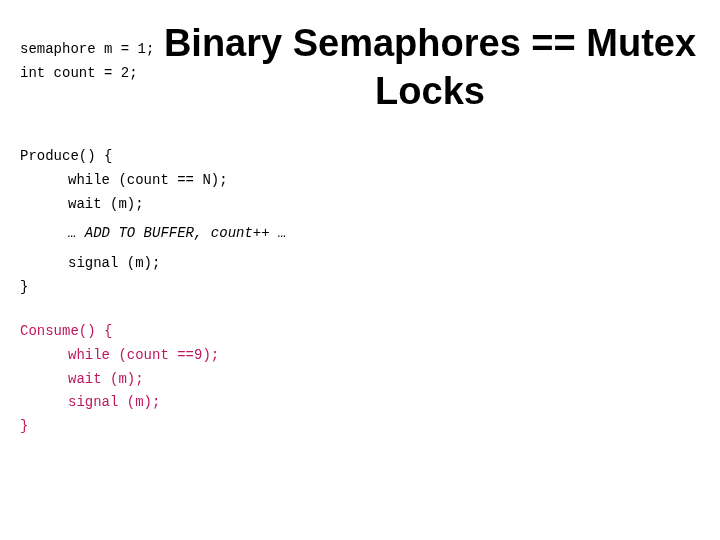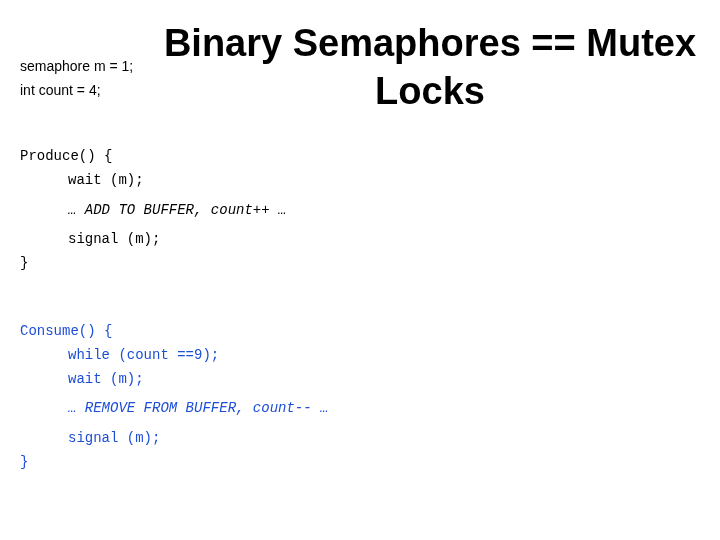--- a/index.html
+++ b/index.html
@@ -25,34 +25,34 @@
     }
   </style>
 </head>
 <body>
 
 <div class="slide" style="padding: 0px; position: relative;">
     <div style="position: absolute; top: 20px; left: 160px; right: 20px; text-align: center;">
       <div style="font-size: 38px; font-weight: bold; color: #000; line-height: 1.25;">Binary Semaphores == Mutex<br>Locks</div>
     </div>
 
-    <div style="position: absolute; top: 55px; left: 20px; font-family: Liberation Sans, sans-serif; font-size: 14px; color: #000; line-height: 1.7;">
+    <div style="position: absolute; top: 38px; left: 20px; font-family: Liberation Mono, monospace; font-size: 14px; color: #000; line-height: 1.7;">
       <div>semaphore m = 1;</div>
-      <div>int count = 4;</div>
+      <div>int count = 2;</div>
     </div>
 
     <div style="position: absolute; top: 145px; left: 20px; font-family: 'Courier New', monospace; font-size: 14px; color: #000; line-height: 1.7;">
       <div>Produce() {</div>
+      <div style="padding-left: 48px;">while (count == N);</div>
       <div style="padding-left: 48px;">wait (m);</div>
       <div style="padding-left: 48px; padding-top: 6px; padding-bottom: 6px; font-style: italic; font-family: Liberation Mono, monospace;">…  ADD TO BUFFER, count++ …</div>
       <div style="padding-left: 48px;">signal (m);</div>
       <div>}</div>
     </div>
 
-    <div style="position: absolute; top: 320px; left: 20px; font-family: 'Courier New', monospace; font-size: 14px; color: #1d4ed8; line-height: 1.7;">
+    <div style="position: absolute; top: 320px; left: 20px; font-family: 'Courier New', monospace; font-size: 14px; color: #be185d; line-height: 1.7;">
       <div>Consume() {</div>
       <div style="padding-left: 48px;">while (count ==9);</div>
       <div style="padding-left: 48px;">wait (m);</div>
-      <div style="padding-left: 48px; padding-top: 6px; padding-bottom: 6px; font-style: italic;">…  REMOVE FROM BUFFER, count-- …</div>
       <div style="padding-left: 48px;">signal (m);</div>
       <div>}</div>
     </div>
   </div>
 
 </body></html>

